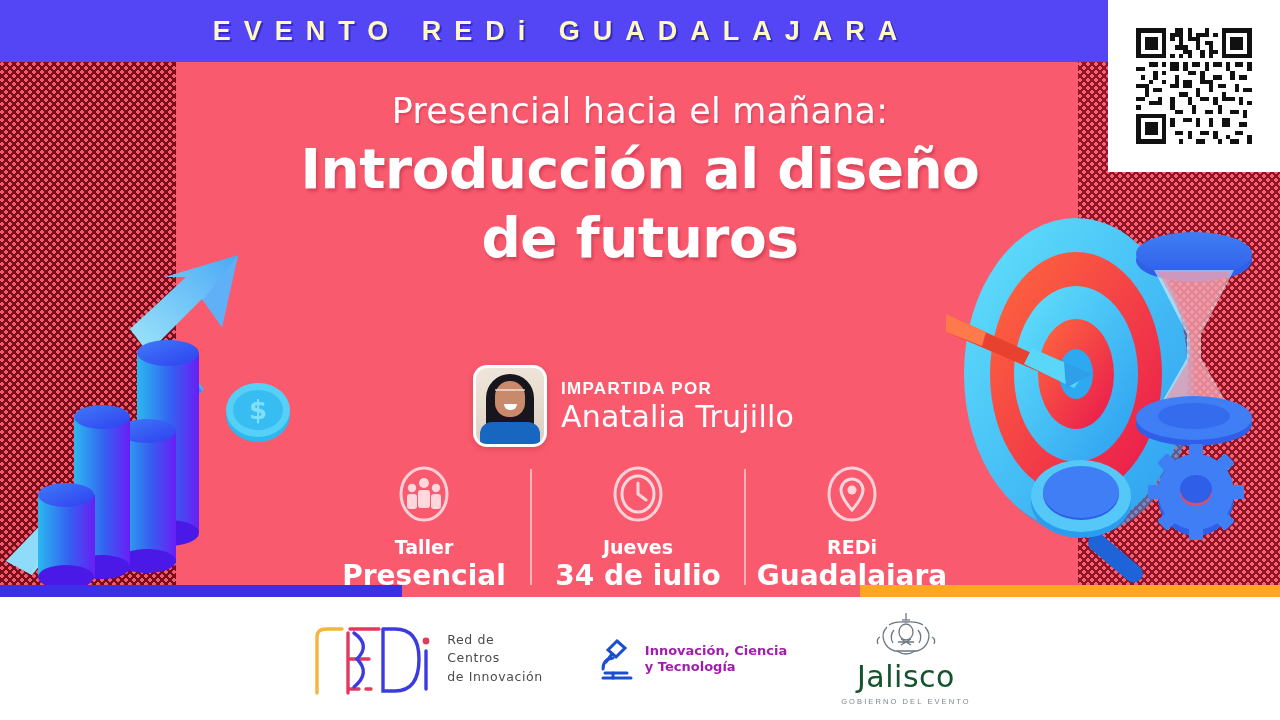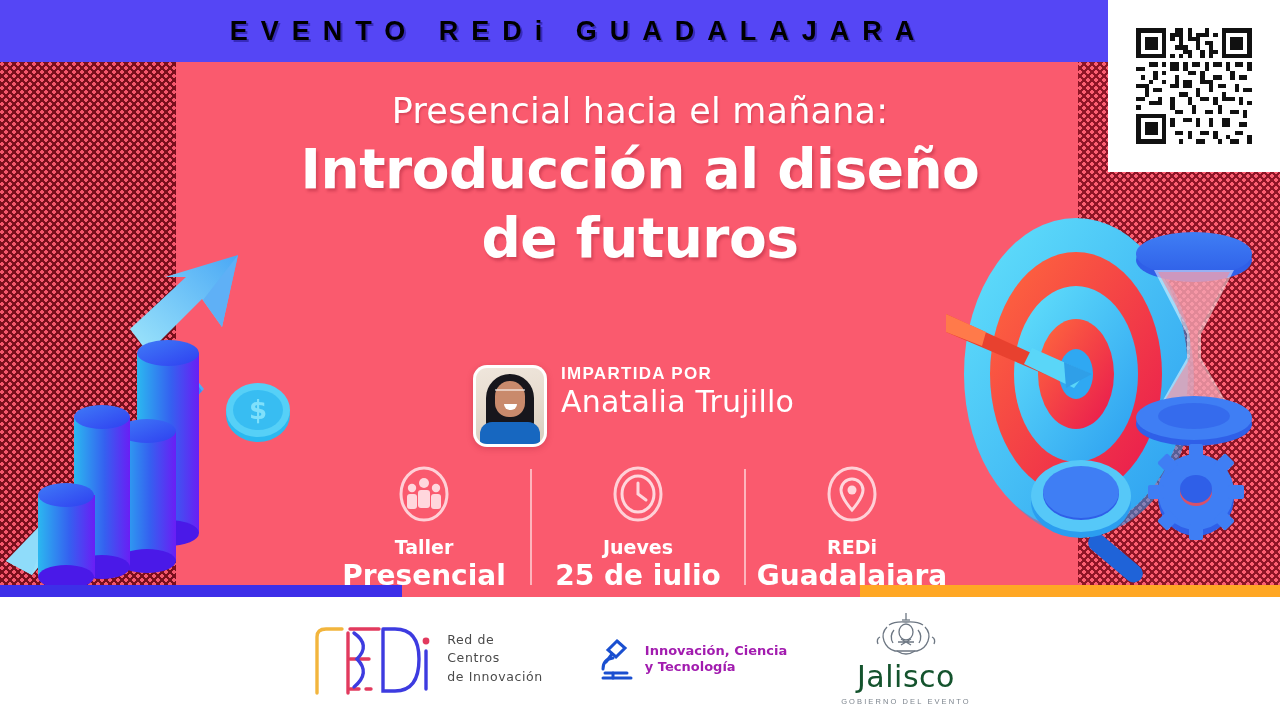--- a/index.html
+++ b/index.html
@@ -16,23 +16,23 @@
     overflow:hidden;
   }
 
   
   .topbar{
     position:absolute; left:0; top:0; width:1280px; height:62px;
     background:#5546f5;
     z-index:30;
   }
   .topbar-text{
-    position:absolute; left:17px; top:0; width:1110px; height:62px;
+    position:absolute; left:0; top:0; width:1110px; height:62px;
     display:flex; align-items:center; justify-content:center;
-    color:#000000;
+    color:#fef9c3;
     font-family:"Liberation Sans", sans-serif;
     font-weight:700;
     font-size:27px;
     letter-spacing:13px;
     text-indent:13px;
     text-shadow:2px 2px 0 rgba(20,10,120,.45);
     white-space:nowrap;
     text-align:center;
   }
 
@@ -89,21 +89,21 @@
     margin-top:8px;
     font-family:"DejaVu Sans", sans-serif;
     font-size:55px; font-weight:700; color:#ffffff;
     line-height:1.12; letter-spacing:-0.5px;
     text-shadow:2px 3px 3px rgba(140,20,40,.32);
   }
 
   
   .speaker{
     position:absolute; left:473px; top:303px;
-    display:flex; gap:14px; z-index:20;
+    display:flex; align-items:center; gap:14px; z-index:20;
   }
   .avatar{
     width:74px; height:82px; border-radius:14px;
     background:#ffffff; padding:3px;
     box-shadow:0 2px 6px rgba(140,20,40,.25);
     flex:0 0 auto;
   }
   .avatar-inner{
     width:100%; height:100%; border-radius:11px; overflow:hidden;
     position:relative;
@@ -504,21 +504,21 @@
 
       <div class="divider"></div>
 
       <div class="info-col">
         <svg class="info-icon" width="52" height="58" viewBox="0 0 52 58">
           <ellipse cx="26" cy="29" rx="23" ry="26" fill="none" stroke="#ffd0d7" stroke-width="3"></ellipse>
           <ellipse cx="26" cy="29" rx="16" ry="18" fill="none" stroke="#ffd7dd" stroke-width="3"></ellipse>
           <path d="M26 18 L26 29 L34 35" fill="none" stroke="#ffd7dd" stroke-width="3" stroke-linecap="round"></path>
         </svg>
         <div class="info-small">Jueves</div>
-        <div class="info-big">25 de julio</div>
+        <div class="info-big">34 de julio</div>
         <div class="info-sub">10:00-13:00h</div>
       </div>
 
       <div class="divider"></div>
 
       <div class="info-col">
         <svg class="info-icon" width="52" height="58" viewBox="0 0 52 58">
           <ellipse cx="26" cy="29" rx="23" ry="26" fill="none" stroke="#ffd0d7" stroke-width="3"></ellipse>
           <path d="M26 14 a11 11 0 0 1 11 11 c0 8 -11 20 -11 20 c0 0 -11 -12 -11 -20 a11 11 0 0 1 11 -11 z" fill="none" stroke="#ffd7dd" stroke-width="3"></path>
           <circle cx="26" cy="25" r="4.5" fill="#ffd7dd"></circle>

